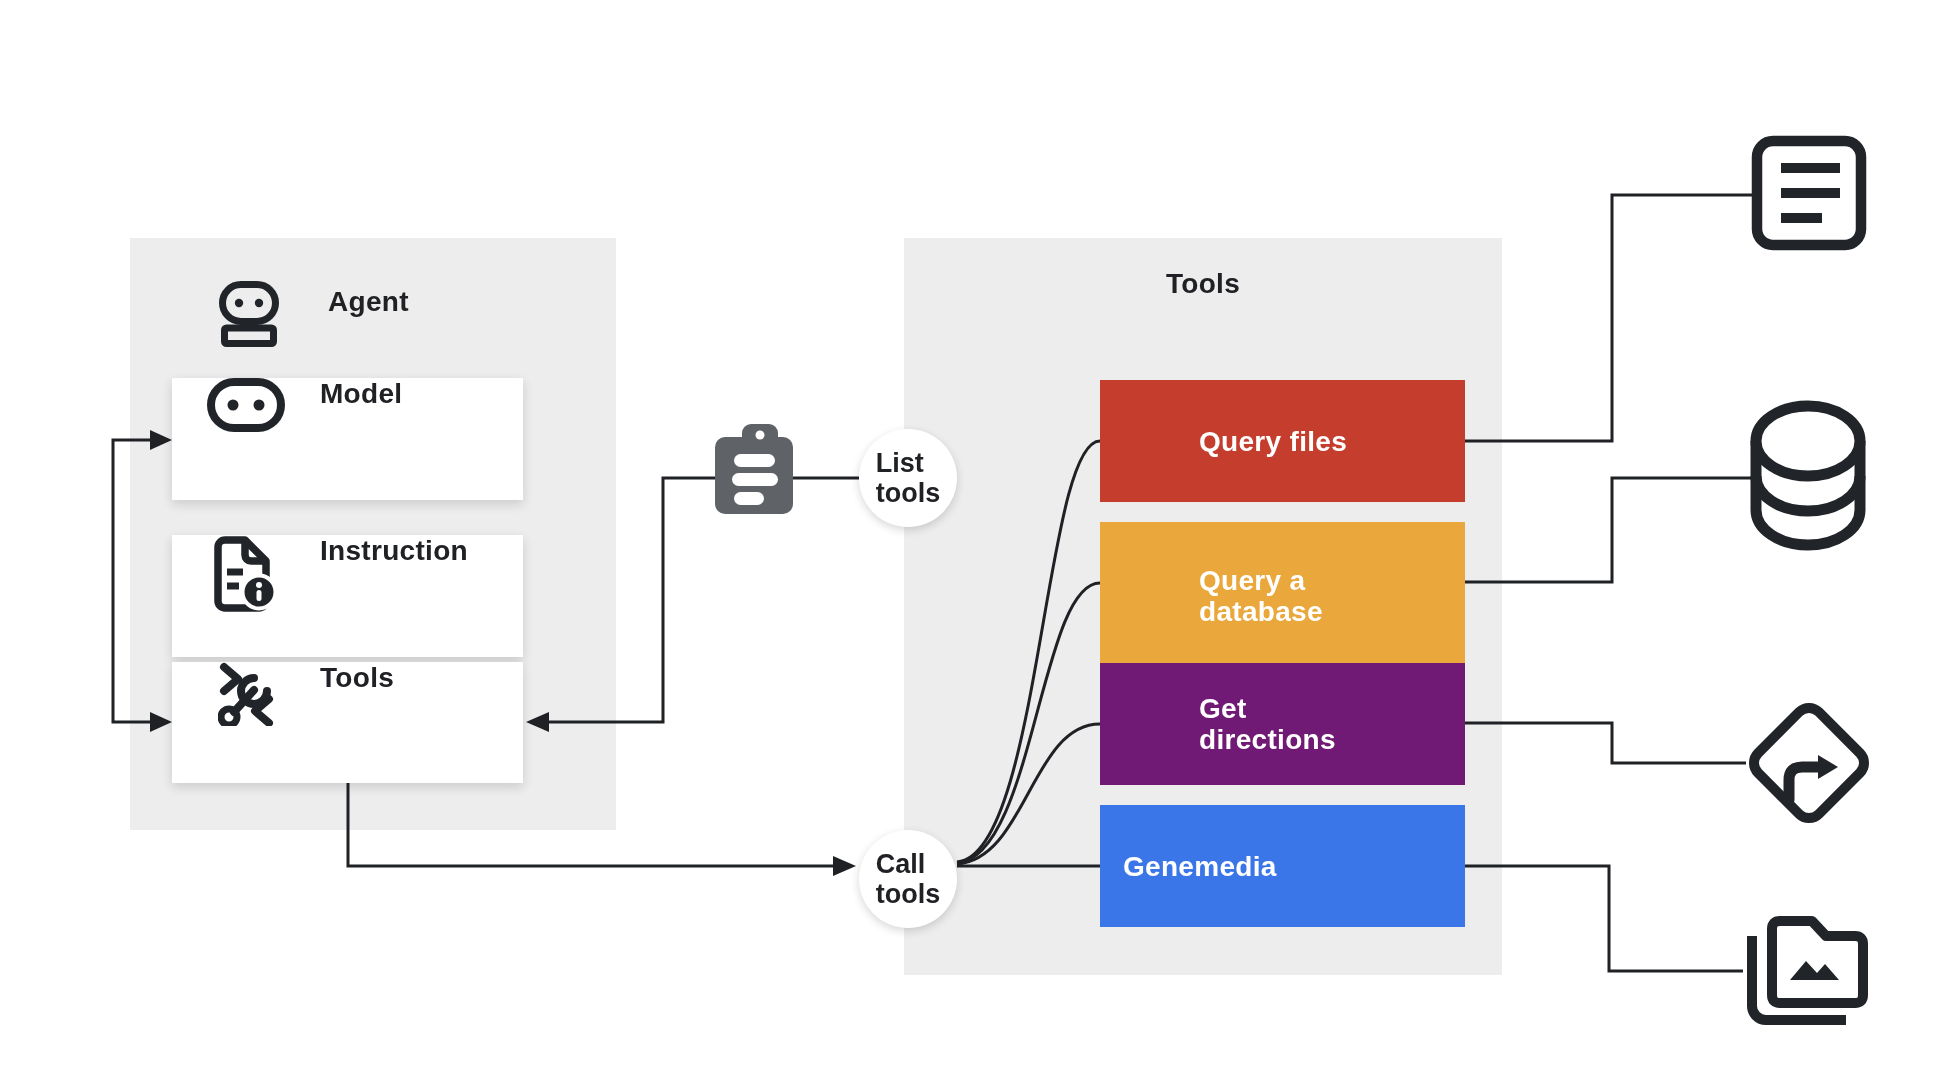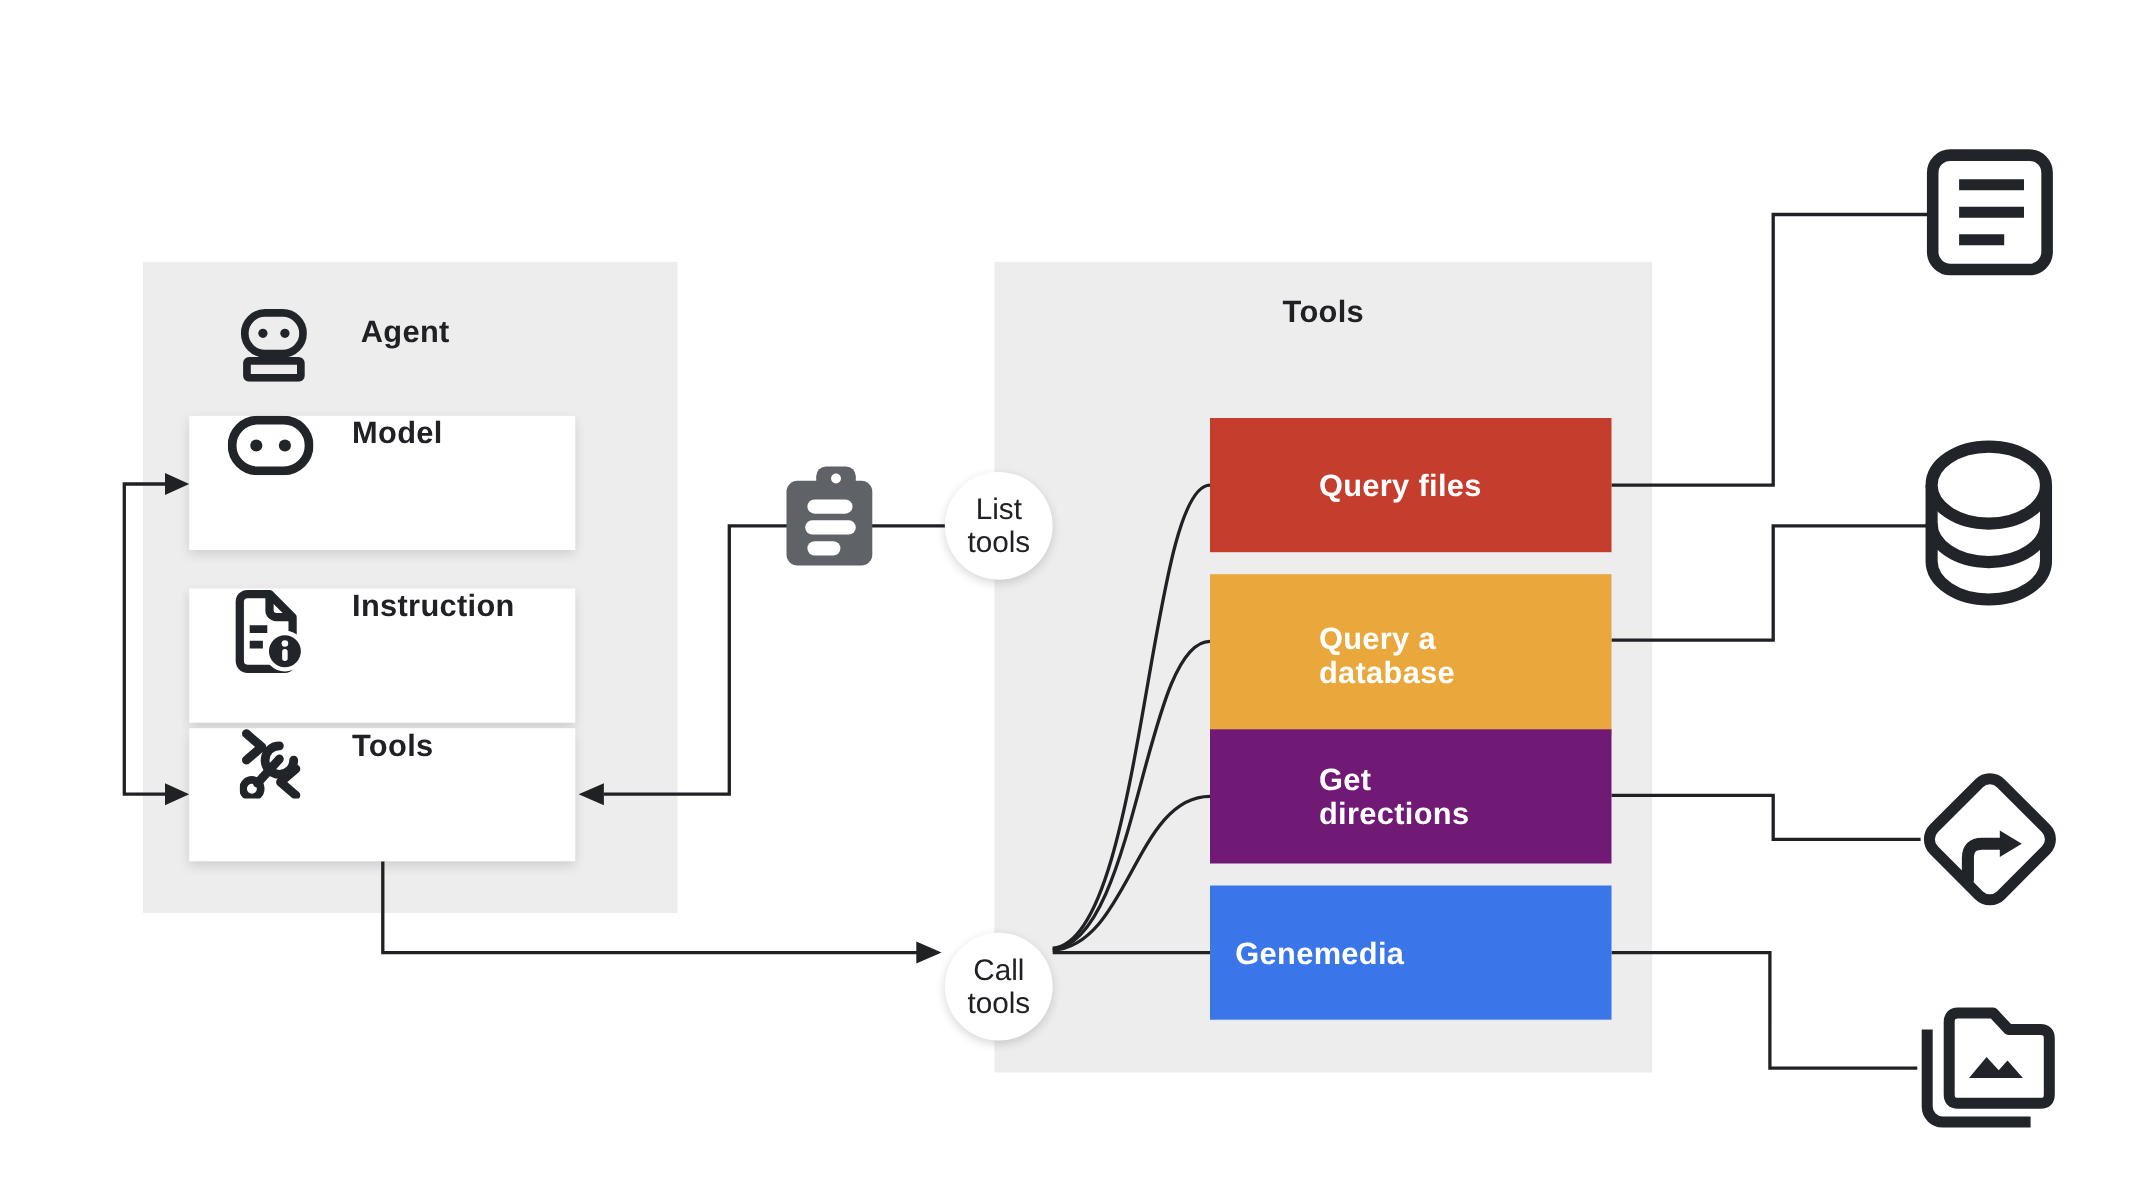--- a/index.html
+++ b/index.html
@@ -36,25 +36,25 @@
     line-height:31px;white-space:pre-line;
   }
   .tool-read{top:380px;height:122px;}
   .tool-query{top:522px;height:147px;}
   .tool-directions{top:663px;height:122px;}
   .tool-media{top:805px;height:122px;}
 
   .bubble{
     position:absolute;width:98px;height:98px;border-radius:50%;background:#ffffff;z-index:4;
     box-shadow:0 3px 9px rgba(32,33,36,.18);
-    display:flex;align-items:center;justify-content:center;text-align:center;
-    font-size:27px;font-weight:normal;line-height:30px;white-space:pre-line;
+    display:flex;align-items:center;justify-content:center;
+    font-size:27px;font-weight:bold;line-height:30px;white-space:pre-line;
   }
   .bubble-list{left:859px;top:429px;}
-  .bubble-call{left:859px;top:848px;}
+  .bubble-call{left:859px;top:830px;}
 
   svg.overlay{position:absolute;left:0;top:0;z-index:2;}
 </style>
 </head>
 <body>
 
 <div class="canvas">
 
   <div class="panel panel-agent" style="background: rgb(237, 237, 238);"></div>
   <div class="panel panel-tools" style="background: rgb(237, 237, 238);"></div>

